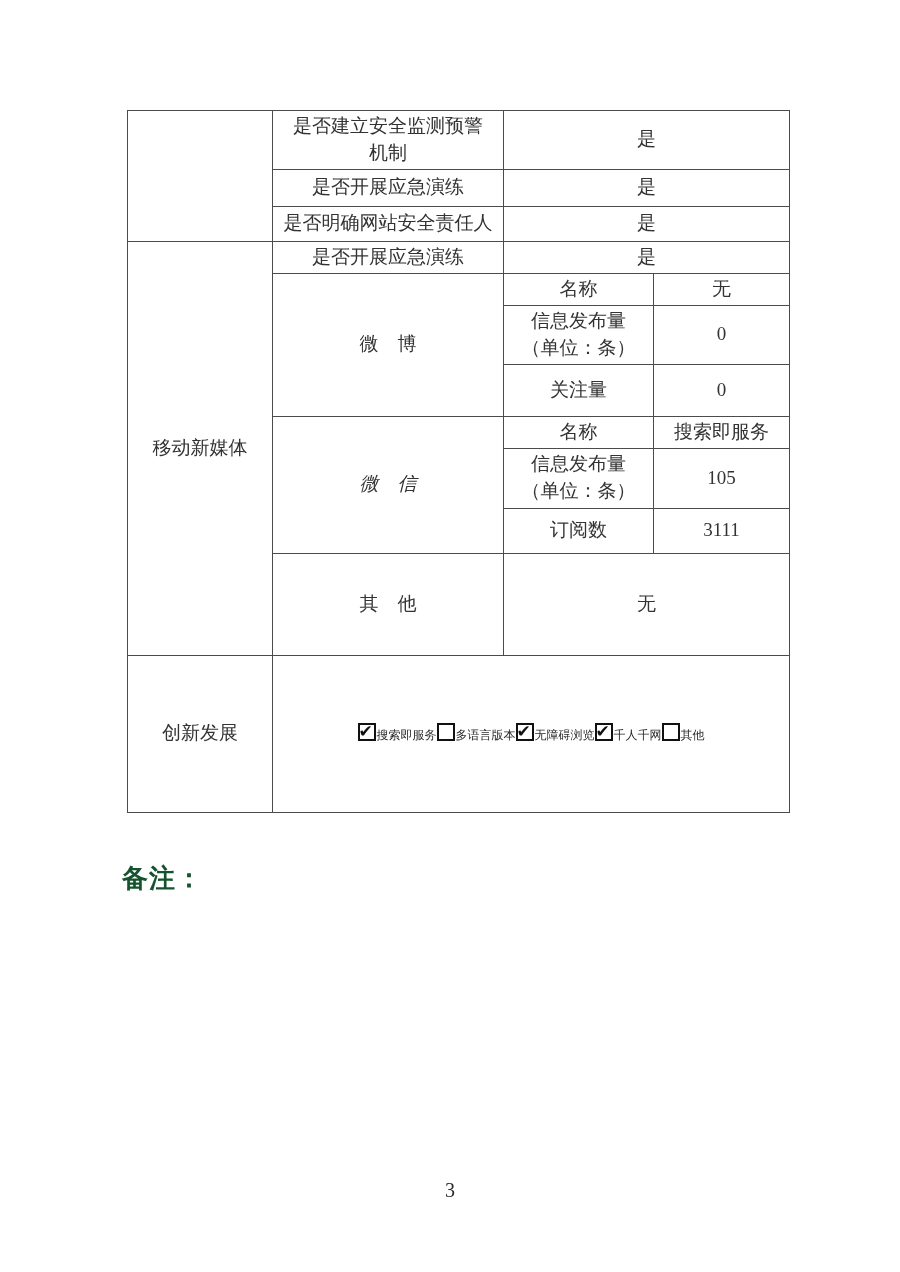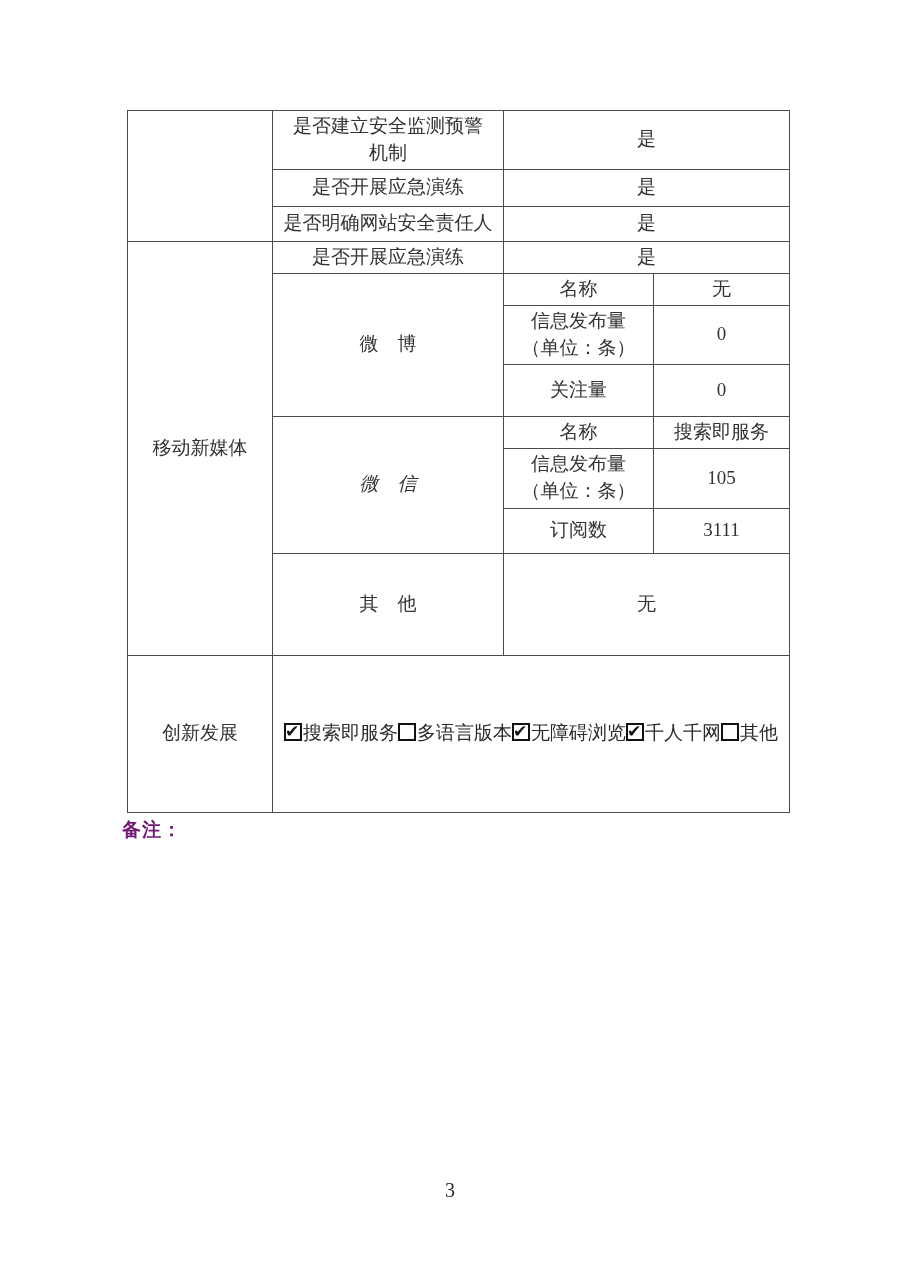--- a/index.html
+++ b/index.html
@@ -40,21 +40,21 @@
   .h54  { height: 54px; }
   .h47  { height: 47px; }
   .h39  { height: 39px; font-style: italic; }
   .h55  { height: 55px; }
   .h40  { height: 40px; font-family: Liberation Serif, serif; }
   .h97  { height: 97px; }
   .h152 { height: 152px; }
   .opts {
     white-space: nowrap;
     text-align: center;
-    font-size: 19px;
+    font-size: 12px;
     color: #2b2b2b;
   }
   .cb {
     display: inline-block;
     position: relative;
     width: 14px;
     height: 14px;
     border: 2px solid #111111;
     margin-right: 1px;
     vertical-align: -2px;
@@ -66,24 +66,24 @@
     left: -1px;
     top: -6px;
     font-size: 17px;
     font-weight: bold;
     color: #111111;
     font-family: "DejaVu Sans", sans-serif;
   }
   .notes {
     position: absolute;
     left: 122px;
-    top: 817px;
-    font-size: 19px;
+    top: 861px;
+    font-size: 26px;
     font-weight: bold;
-    color: #701a75;
+    color: #14532d;
     letter-spacing: 1px;
   }
   .pagenum {
     position: absolute;
     left: 0;
     right: 0;
     top: 1179px;
     text-align: center;
     font-size: 20px;
     color: #2b2b2b;

